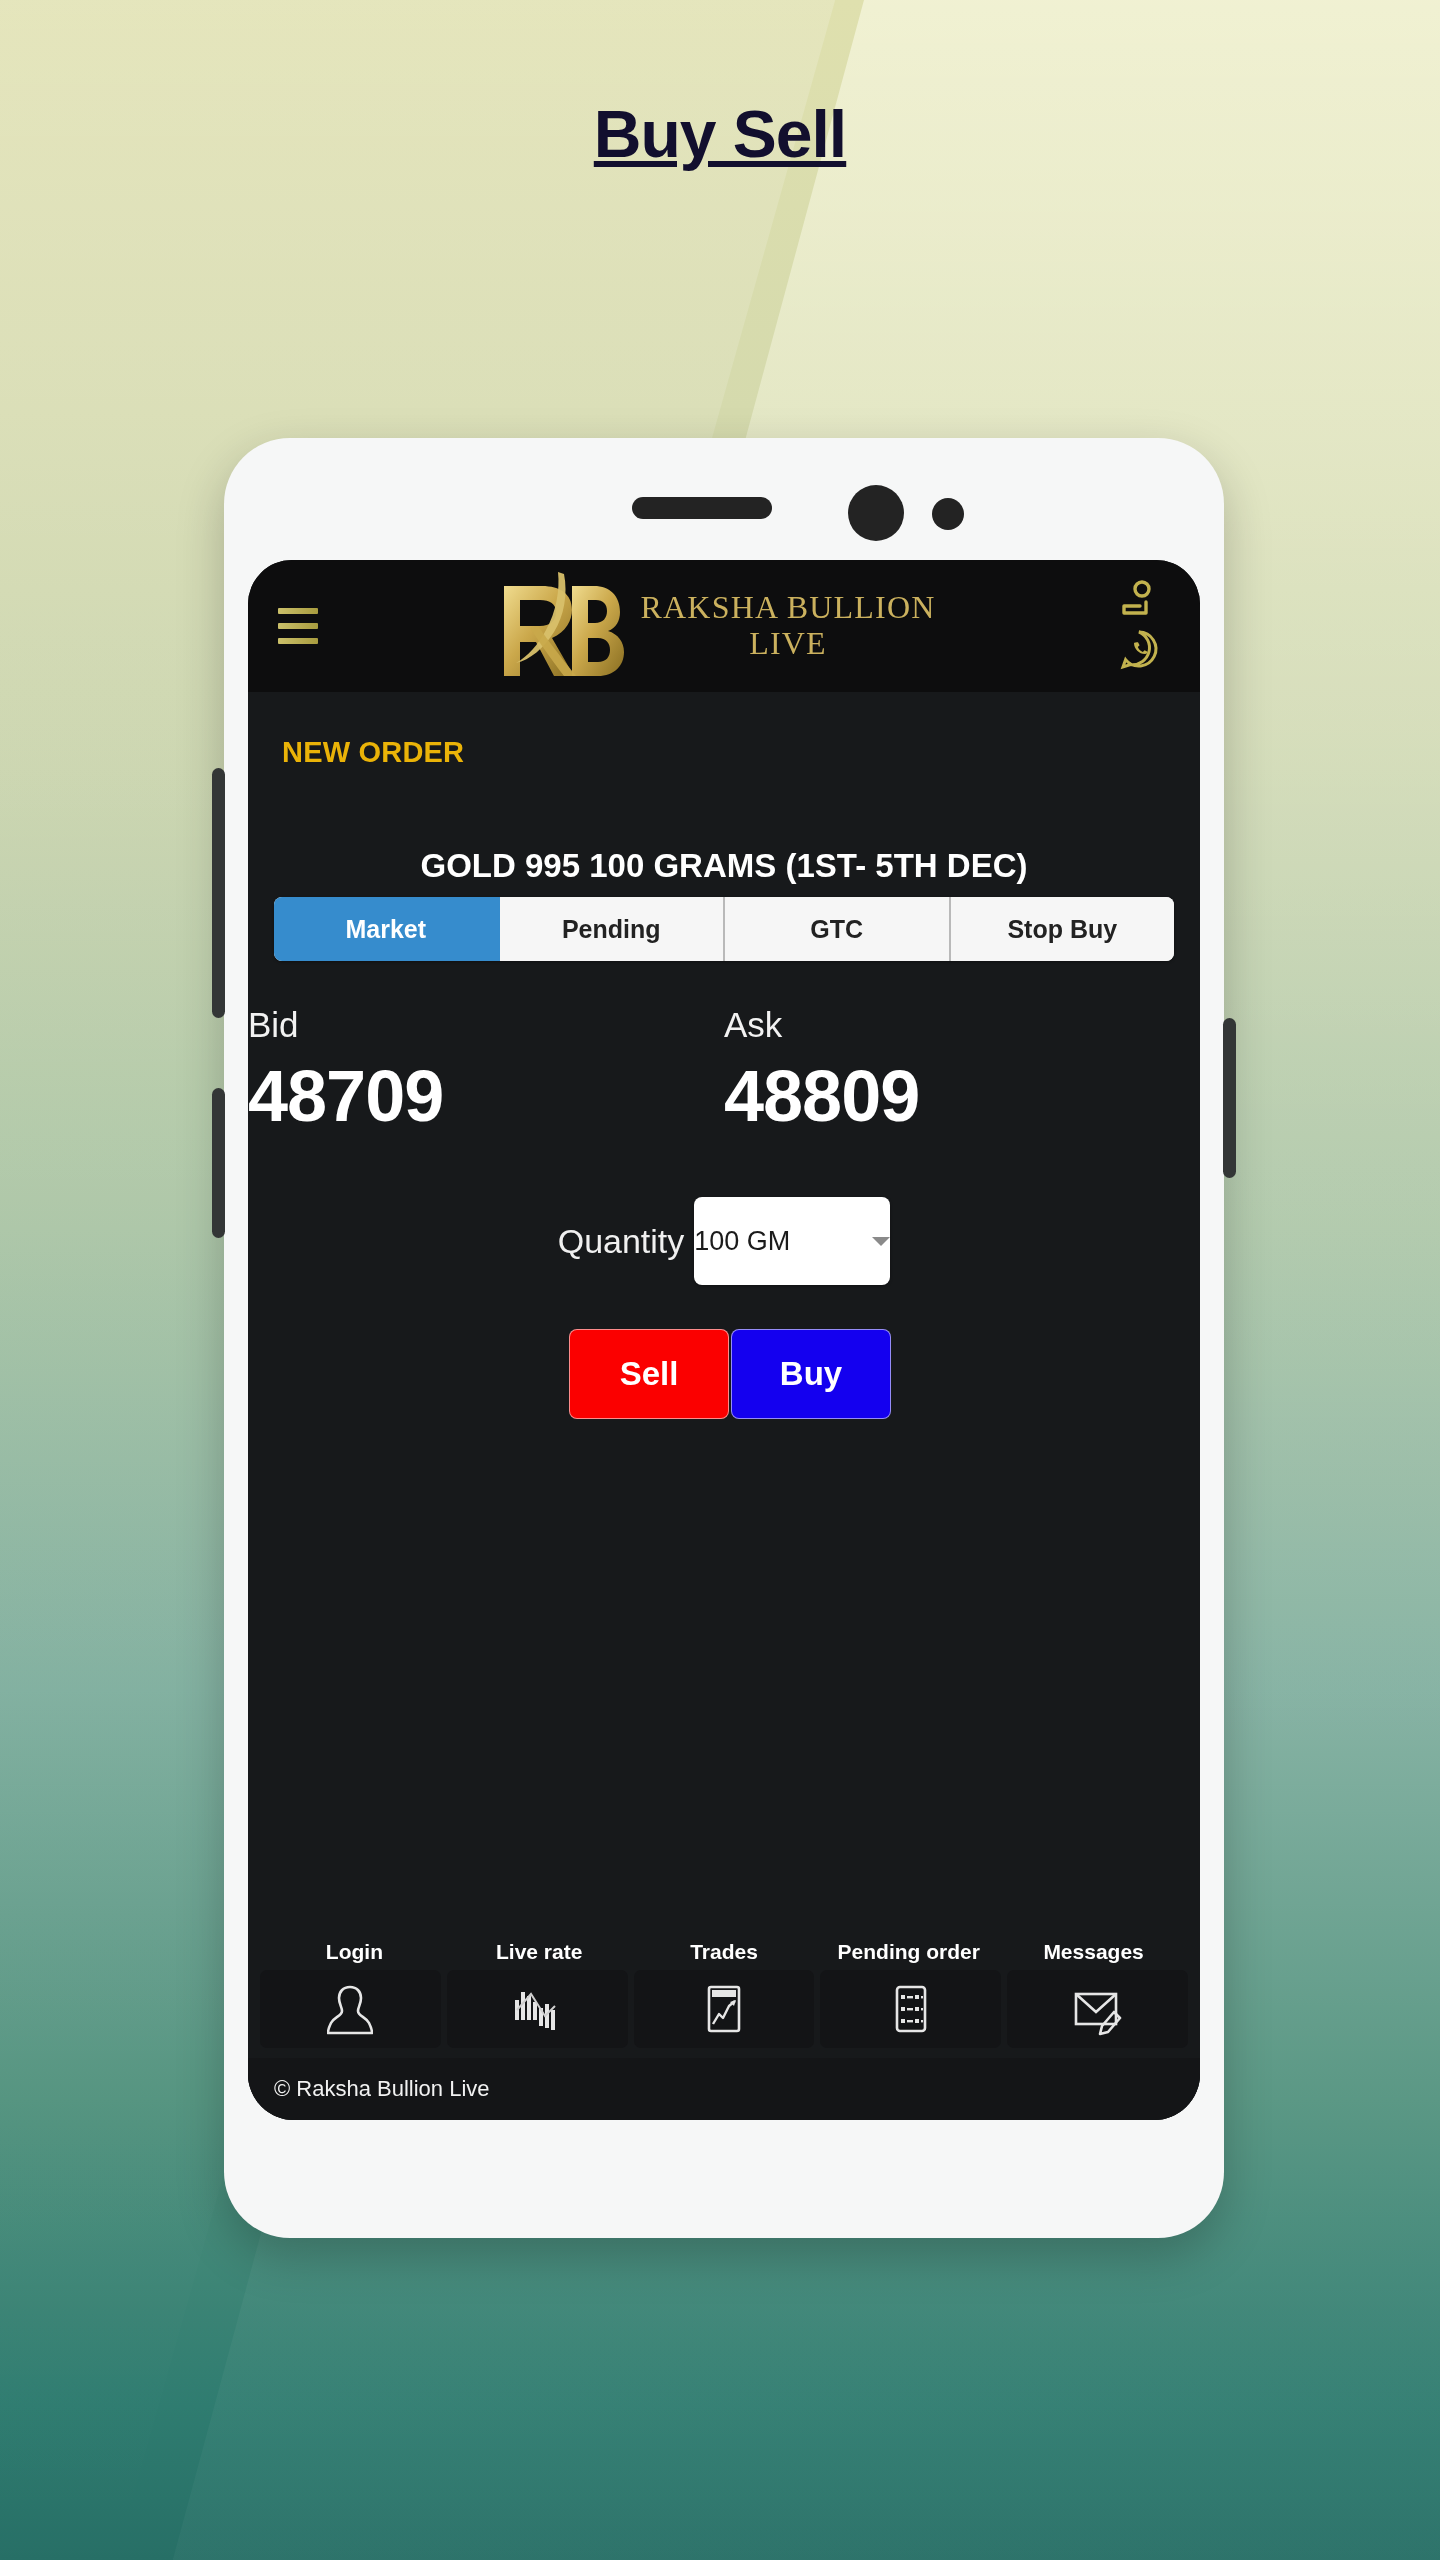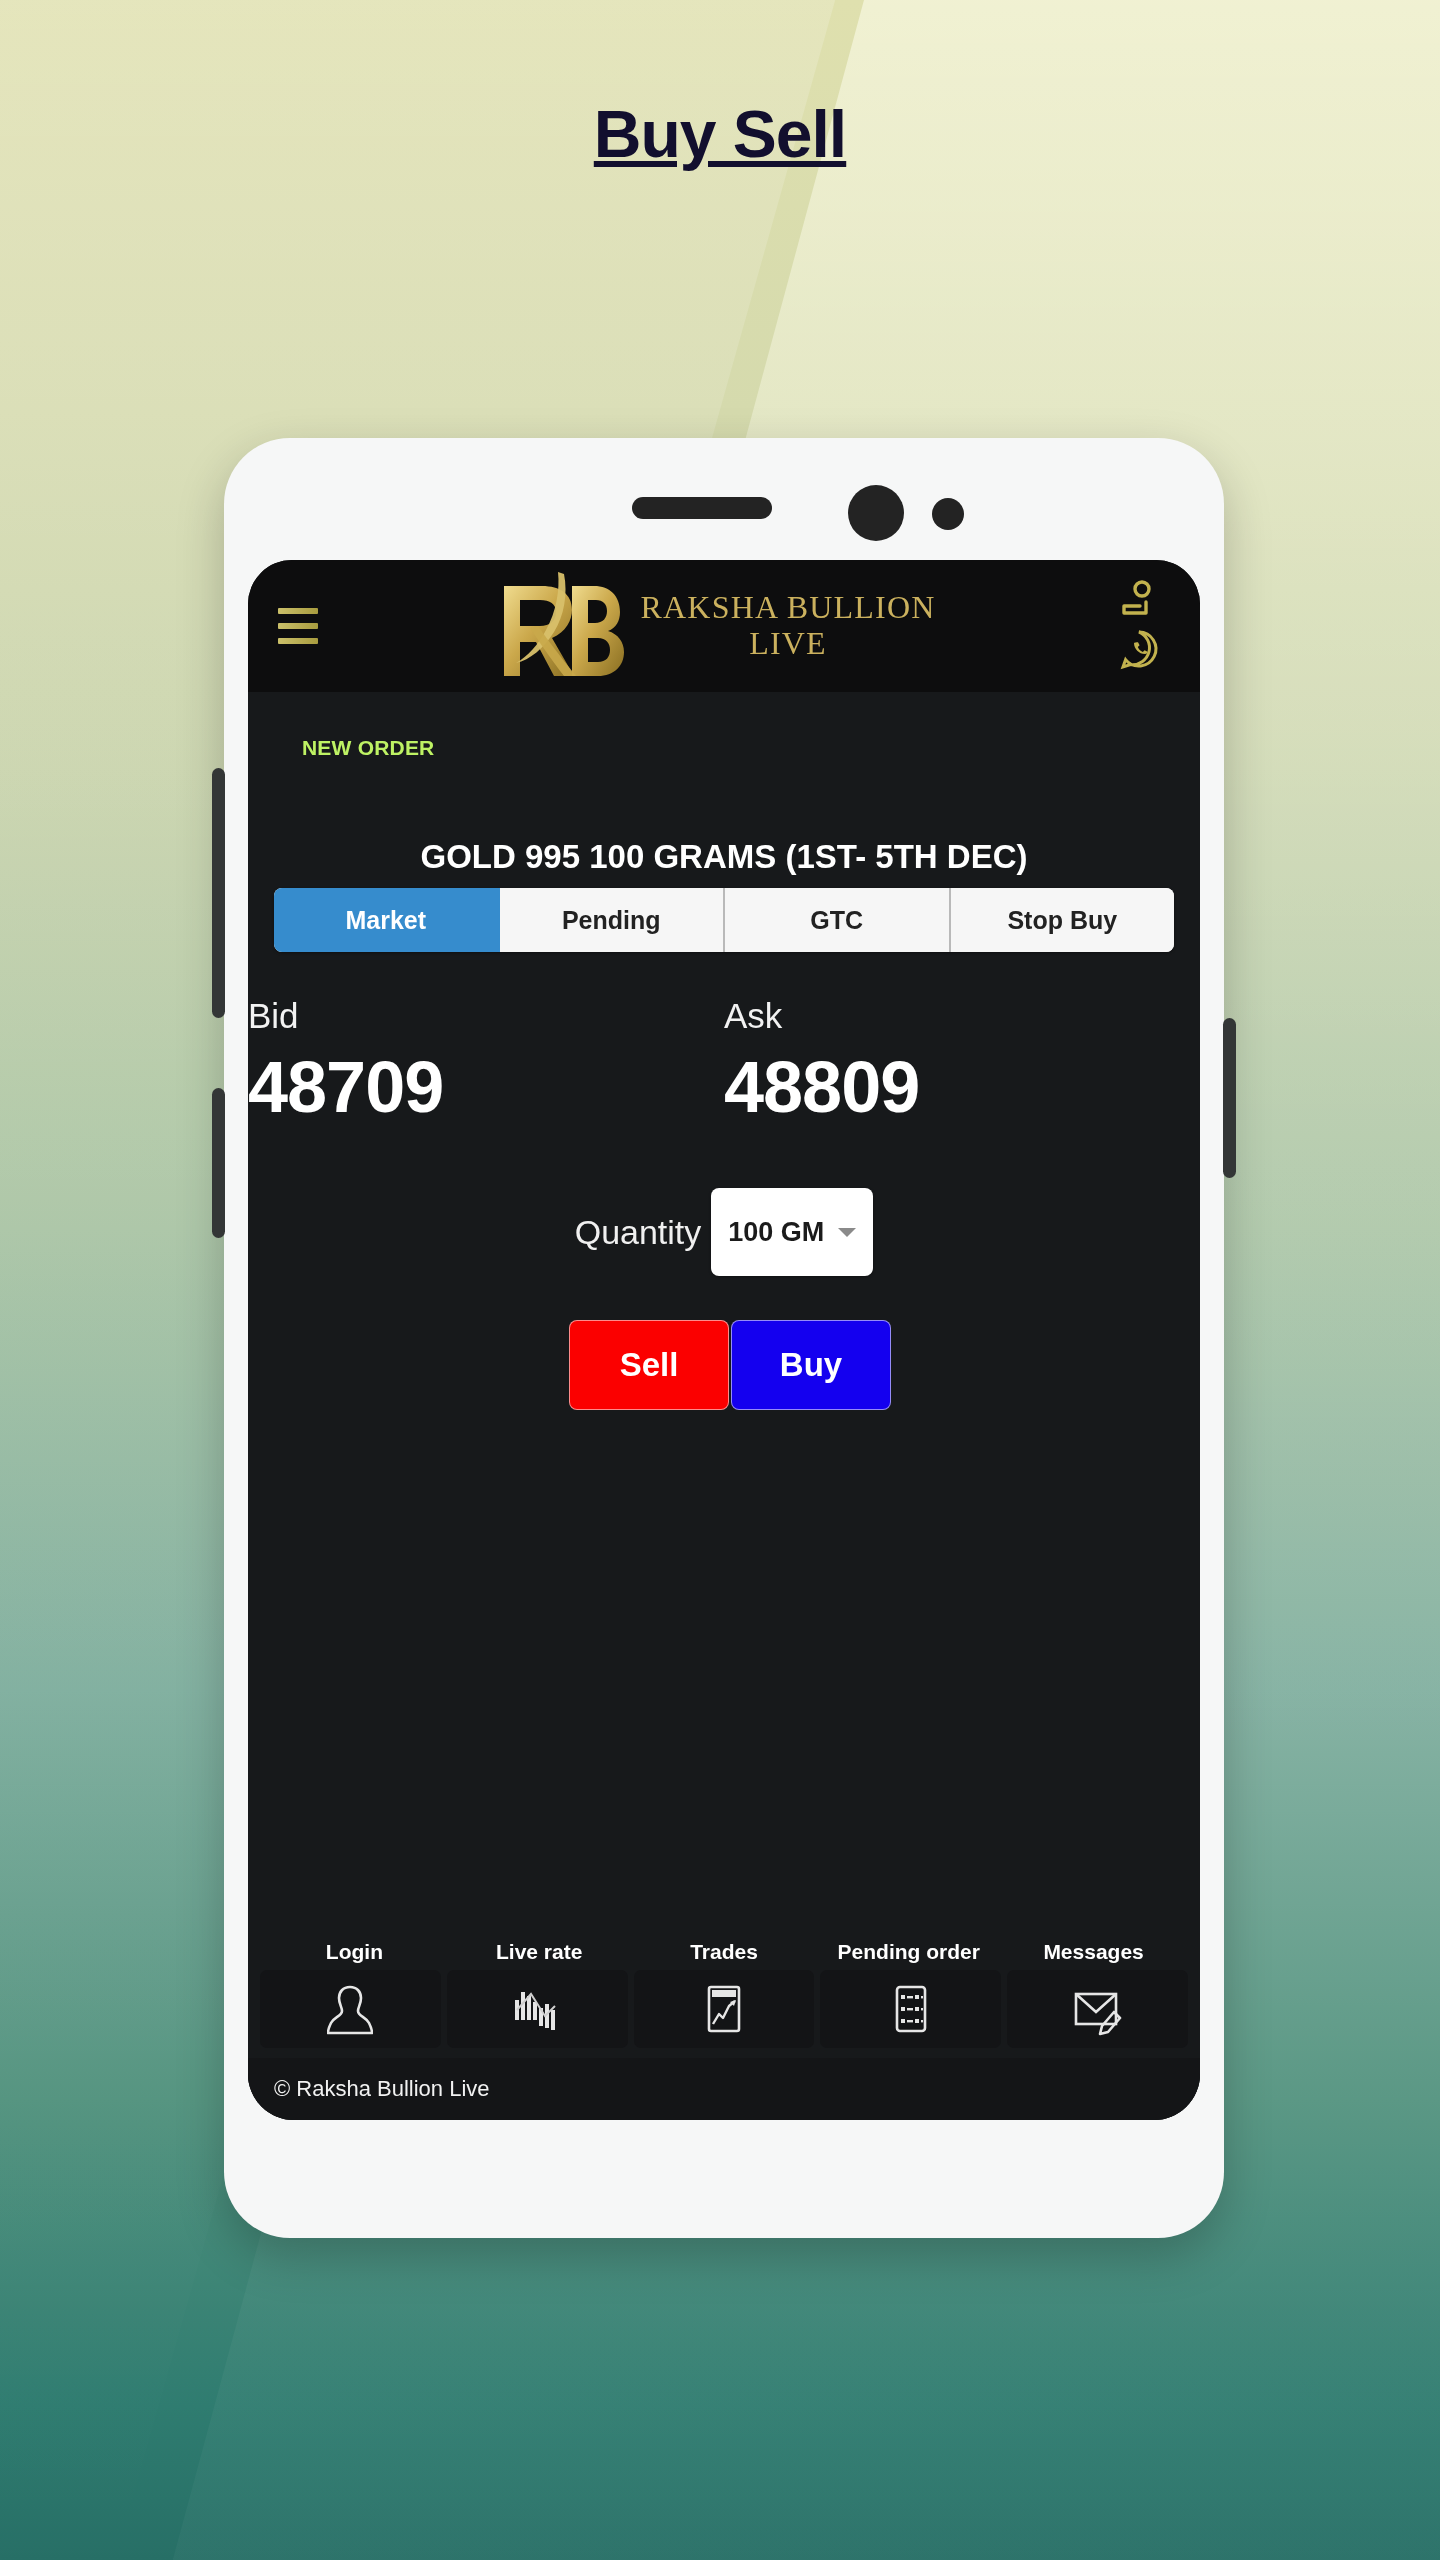--- a/index.html
+++ b/index.html
@@ -95,22 +95,22 @@
   .brand-name .l1, .brand-name .l2 {
     font-family:"Liberation Serif", serif;
     color:#cbb15e; font-size:32px; letter-spacing:1.2px;
   }
   .head-icons { width:70px; display:flex; flex-direction:column; align-items:center; gap:4px; }
   .head-icons svg { display:block; }
 
   
   .app-body { flex:1; background:#17191b; position:relative; display:flex; flex-direction:column;}
   .new-order {
-    color:#bef264; font-weight:bold; font-size:21px;
-    padding:44px 0 0 54px; letter-spacing:0.2px;
+    color:#eab308; font-weight:bold; font-size:29px;
+    padding:44px 0 0 34px; letter-spacing:0.2px;
   }
   .product-title {
     color:#fff; font-weight:bold; font-size:33px;
     text-align:center; margin-top:78px;
   }
   .tabs {
     margin:12px 26px 0 26px;
     display:flex; height:64px;
     border-radius:8px; overflow:hidden;
     background:#f6f6f6;
@@ -129,25 +129,24 @@
   .price-col { flex:1; text-align:left; }
   .price-label { color:#f2f2f2; font-size:35px; font-weight:400; }
   .price-value { color:#fff; font-size:72px; font-weight:bold; margin-top:10px; letter-spacing:-1px;}
 
   .qty-row {
     display:flex; align-items:center; justify-content:center;
     margin-top:60px; gap:10px;
   }
   .qty-label { color:#f0f0f0; font-size:34px; }
   .qty-select {
-    width:162px; height:88px; background:#fff; border-radius:8px;
-    display:flex; align-items:center; justify-content:center;
+    width:196px; height:88px; background:#fff; border-radius:8px;
+    display:flex; align-items:center; justify-content:space-between;
     gap:14px; cursor:pointer;
     box-shadow:0 1px 3px rgba(0,0,0,0.35);
-    font-weight:bold;
   }
   .qty-value { font-size:27px; color:#1b1b1b; }
   .chev { width:0;height:0;border-left:9px solid transparent;border-right:9px solid transparent;border-top:9px solid #8a8a8a; }
 
   .action-row { display:flex; justify-content:center; gap:2px; margin-top:44px;padding-left:12px; }
   .act-btn {
     width:160px; height:90px; border-radius:8px;
     display:flex; align-items:center; justify-content:center;
     color:#fff; font-size:33px; font-weight:bold; cursor:pointer;
     border:1px solid rgba(255,255,255,0.55);

